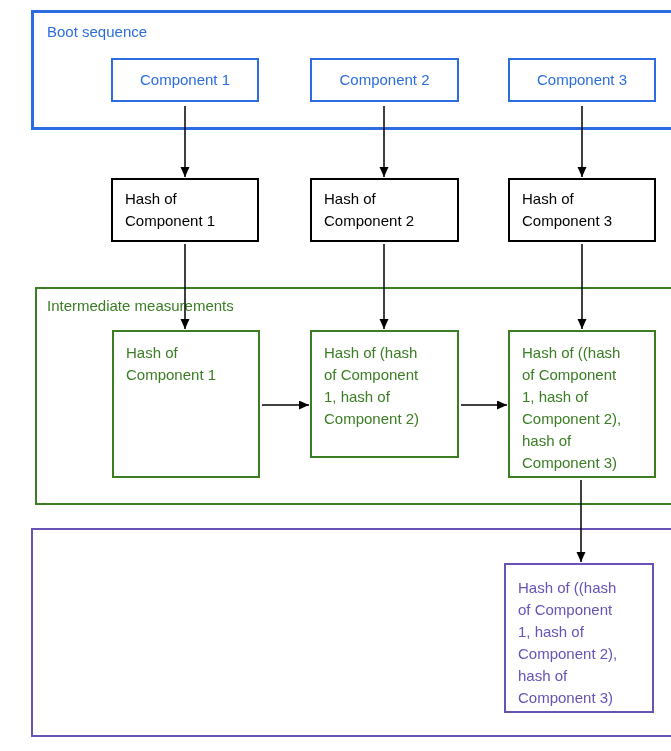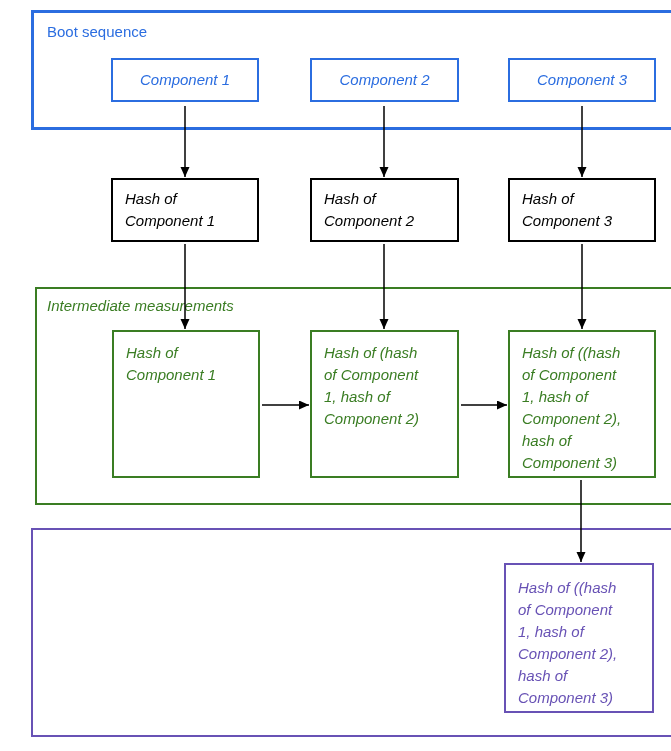--- a/index.html
+++ b/index.html
@@ -10,26 +10,26 @@
     background: var(--background, #ffffff);
     font-family: "Liberation Sans", "DejaVu Sans", sans-serif;
     font-size: 15px;
     line-height: 22px;
     overflow: hidden;
     margin-left: 19px;
   }
   .abs { position: absolute; box-sizing: border-box; }
   .container { background: transparent; z-index: 0; }
   .container-label { z-index: 1; white-space: nowrap; }
-  .node { background: #ffffff; z-index: 2; white-space: pre-line; font-style: italic; }
+  .node { background: #ffffff; z-index: 2; white-space: pre-line; }
 
   .blue-container   { border: 3px solid var(--blue); }
   .blue-label       { color: var(--blue); }
   .green-container  { border: 2px solid var(--green); }
-  .green-label      { color: var(--green); font-style: italic; }
+  .green-label      { color: var(--green); }
   .purple-container { border: 2px solid var(--purple); }
   .purple-label     { color: var(--purple); }
 
   .component-box {
     border: 2px solid var(--blue);
     color: var(--blue);
     display: flex; align-items: center; justify-content: center;
     white-space: nowrap;
   }
   .hash-box {
@@ -76,21 +76,21 @@
   <div class="abs node hash-box" style="left:291px; top:178px; width:149px; height:64px;">Hash of
 Component 2</div>
   <div class="abs node hash-box" style="left:489px; top:178px; width:148px; height:64px;">Hash of
 Component 3</div>
 
   <div class="abs container green-container" style="left:16px; top:287px; width:644px; height:218px;"></div>
   <div class="abs container-label green-label" style="left:28px; top:295px;">Intermediate measurements</div>
 
   <div class="abs node green-box" style="left:93px; top:330px; width:148px; height:148px;">Hash of
 Component 1</div>
-  <div class="abs node green-box" style="left:291px; top:330px; width:149px; height:148px;">Hash of (hash
+  <div class="abs node green-box" style="left:291px; top:330px; width:149px; height:128px;">Hash of (hash
 of Component
 1, hash of
 Component 2)</div>
   <div class="abs node green-box" style="left:489px; top:330px; width:148px; height:148px;">Hash of ((hash
 of Component
 1, hash of
 Component 2),
 hash of
 Component 3)</div>
 

